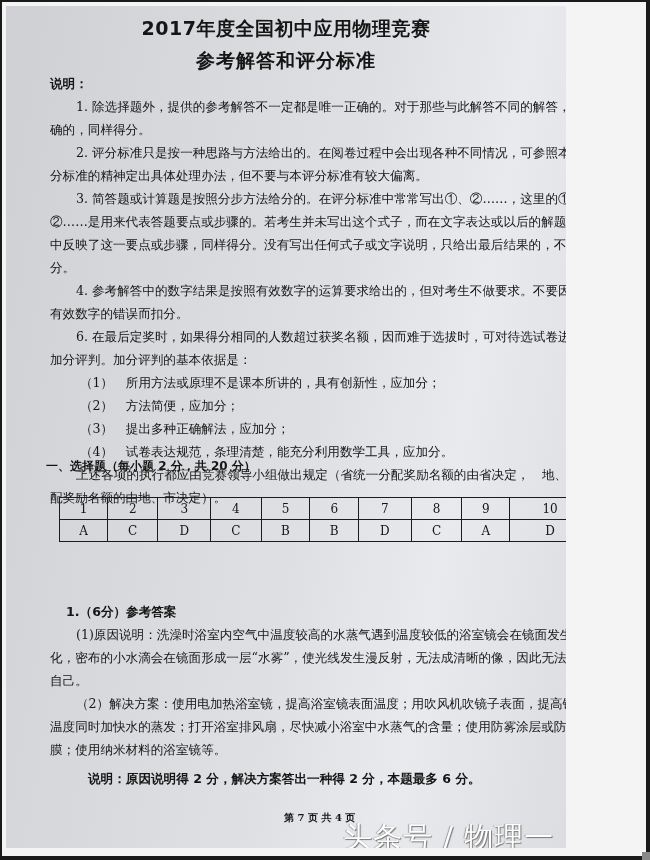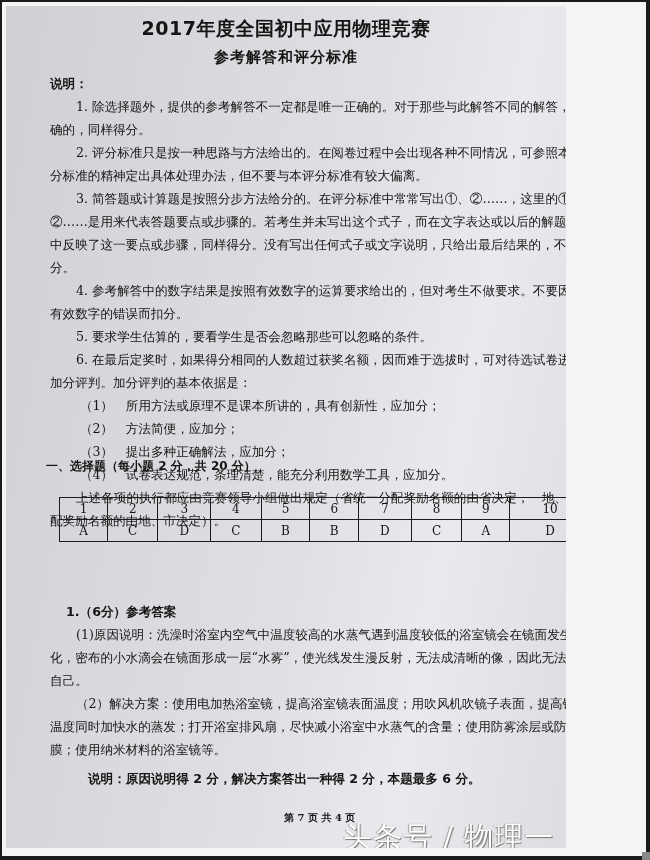--- a/index.html
+++ b/index.html
@@ -19,21 +19,21 @@
       color: #151515;
       overflow: hidden;
     }
     .title1 {
       position: absolute; top: 10px; left: 0; width: 100%;
       text-align: center; font-weight: bold; font-size: 19px; letter-spacing: 0.5px;
       font-family: "DejaVu Sans", sans-serif;
     }
     .title2 {
       position: absolute; top: 42px; left: 0; width: 100%;
-      text-align: center; font-weight: bold; font-size: 15px; letter-spacing: 1px;
+      text-align: center; font-weight: bold; font-size: 19px; letter-spacing: 1px;
       font-family: "DejaVu Sans", sans-serif;
     }
     .body-text {
       position: absolute; left: 44px; width: 544px;
       font-size: 12.6px; line-height: 23px;
     }
     .b { font-weight: bold; font-family: "DejaVu Sans", sans-serif; }
     p { margin: 0; }
     .indent { text-indent: 26px; }
     .sub { padding-left: 30px; }
@@ -63,21 +63,20 @@
 
   <div class="title1">2017年度全国初中应用物理竞赛</div>
   <div class="title2">参考解答和评分标准</div>
 
   <div class="body-text" style="top:66px;">
     <p class="b">说明：</p>
     <p class="indent">1. 除选择题外，提供的参考解答不一定都是唯一正确的。对于那些与此解答不同的解答，正确的，同样得分。</p>
     <p class="indent">2. 评分标准只是按一种思路与方法给出的。在阅卷过程中会出现各种不同情况，可参照本评分标准的精神定出具体处理办法，但不要与本评分标准有较大偏离。</p>
     <p class="indent">3. 简答题或计算题是按照分步方法给分的。在评分标准中常常写出①、②……，这里的①、②……是用来代表答题要点或步骤的。若考生并未写出这个式子，而在文字表达或以后的解题过程中反映了这一要点或步骤，同样得分。没有写出任何式子或文字说明，只给出最后结果的，不能得分。</p>
     <p class="indent">4. 参考解答中的数字结果是按照有效数字的运算要求给出的，但对考生不做要求。不要因为有效数字的错误而扣分。</p>
-    <p class="indent">5. 要求学生估算的，要看学生是否会忽略那些可以忽略的条件。</p>
     <p class="indent">6. 在最后定奖时，如果得分相同的人数超过获奖名额，因而难于选拔时，可对待选试卷进行加分评判。加分评判的基本依据是：</p>
     <p class="sub">（1）　所用方法或原理不是课本所讲的，具有创新性，应加分；</p>
     <p class="sub">（2）　方法简便，应加分；</p>
     <p class="sub">（3）　提出多种正确解法，应加分；</p>
     <p class="sub">（4）　试卷表达规范，条理清楚，能充分利用数学工具，应加分。</p>
     <p class="indent">上述各项的执行都应由竞赛领导小组做出规定（省统一分配奖励名额的由省决定，　地、市分配奖励名额的由地、市决定）。</p>
   </div>
 
   <div class="section-title" style="left:40px; top:452px;">一、选择题（每小题 2 分，共 20 分）</div>
 

